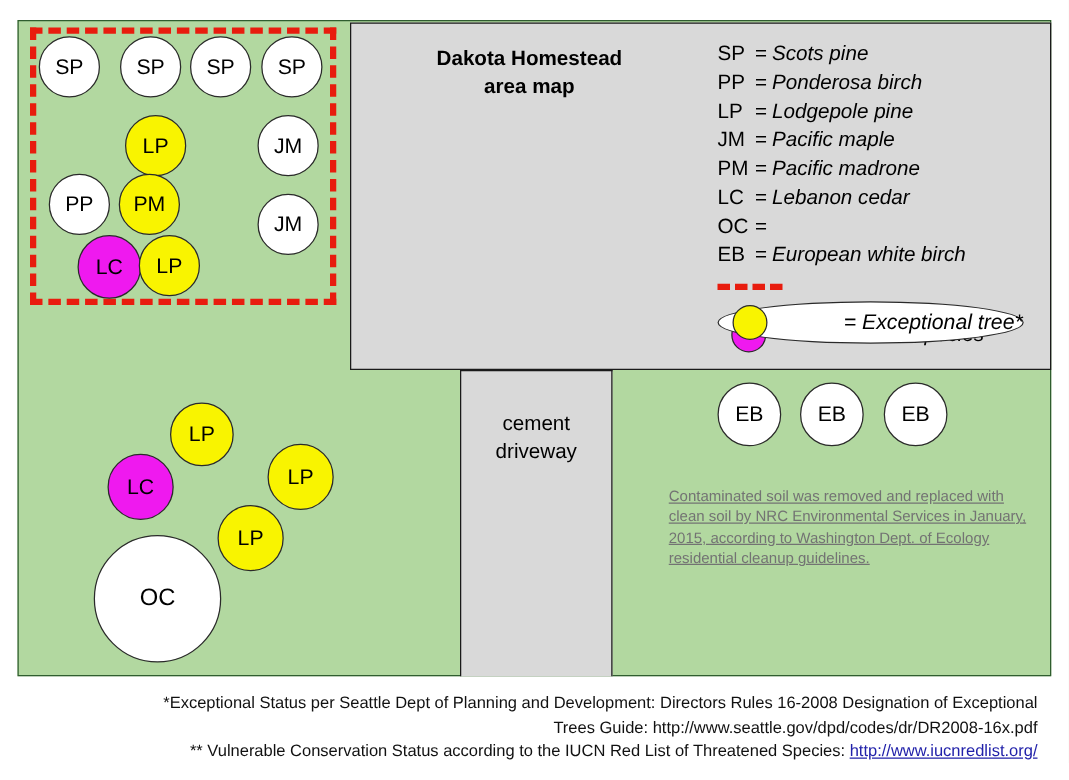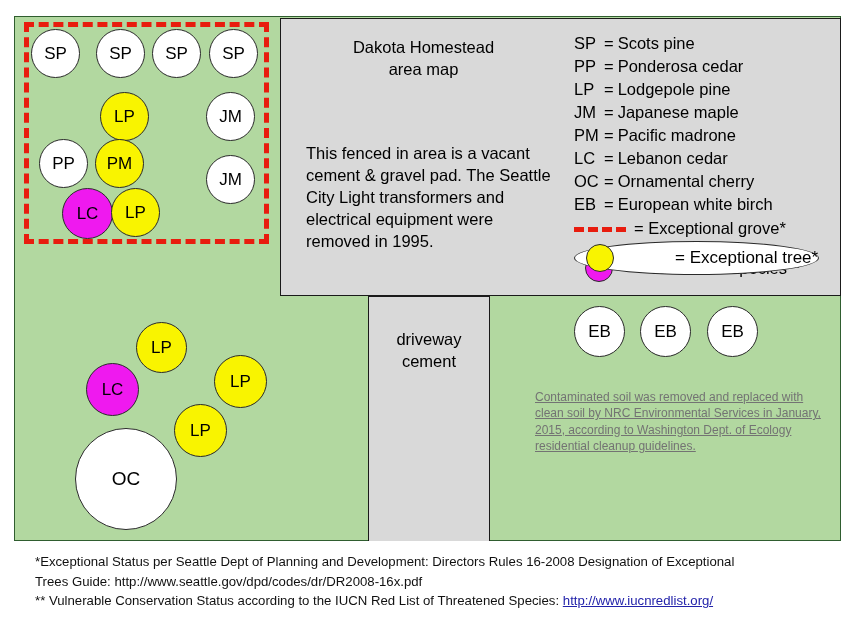--- a/index.html
+++ b/index.html
@@ -46,21 +46,21 @@
     box-sizing: border-box;
   }
 
   .panel-title {
     position: absolute;
     left: 10px;
     top: 18px;
     width: 265px;
     text-align: center;
     font-size: 16.5px;
-    font-weight: normal;
+    font-weight: bold;
     color: #000;
     line-height: 1.32;
   }
 
   .panel-body {
     position: absolute;
     left: 25px;
     top: 124px;
     width: 250px;
     font-size: 16.5px;
@@ -89,20 +89,21 @@
   }
   .legend-swatch {
     width: 56px;
     height: 23px;
     display: flex;
     align-items: center;
     flex: none;
   }
   .legend-text {
     padding-left: 4px;
+    font-style: italic;
   }
   .legend-row.grove { margin-top: 1px; }
   .legend-row.tree  { height: 34px; margin-top: 1px; gap: 40px; }
   .legend-row.vuln  { height: 40px; margin-top: 8px; }
 
   .dash-sample {
     width: 52px;
     height: 0;
     border-top: 5px dashed #e81c0e;
     margin-top: 1px;
@@ -173,113 +174,111 @@
     font-size: 17px;
     color: #000;
     background: #ffffff;
   }
   .tree.yellow  { background: #f9f400; }
   .tree.magenta { background: #ef19ef; }
 
   
   .footnotes {
     position: absolute;
-    left: 35px;
+    left: 20px;
     top: 552px;
     width: 810px;
     font-size: 13.2px;
     color: #111;
     line-height: 1.48;
+    text-align: right;
   }
   .footnote-line { white-space: nowrap; }
   .footnote-link {
     color: #2222aa;
     text-decoration: underline;
   }
 </style>
 </head>
 <body>
 
 <div id="map-root">
 
   <div class="parcel"></div>
 
   <div class="grove-box"></div>
 
   <div class="driveway">
     <div class="driveway-label">
+      <div>cement</div>
       <div>driveway</div>
-      <div>cement</div>
     </div>
   </div>
 
   <div class="info-panel">
 
     <div class="panel-title">
       <div>Dakota Homestead</div>
       <div>area map</div>
     </div>
 
-    <div class="panel-body">This fenced in area is a vacant cement &amp; gravel pad. The Seattle City Light transformers and electrical equipment were removed in 1995.</div>
 
     <div class="legend">
 
       <div class="legend-row">
         <span class="code">SP</span>
         <span>=</span>
         <span class="legend-text">Scots pine</span>
       </div>
 
       <div class="legend-row">
         <span class="code">PP</span>
         <span>=</span>
-        <span class="legend-text">Ponderosa cedar</span>
+        <span class="legend-text">Ponderosa birch</span>
       </div>
 
       <div class="legend-row">
         <span class="code">LP</span>
         <span>=</span>
         <span class="legend-text">Lodgepole pine</span>
       </div>
 
       <div class="legend-row">
         <span class="code">JM</span>
         <span>=</span>
-        <span class="legend-text">Japanese maple</span>
+        <span class="legend-text">Pacific maple</span>
       </div>
 
       <div class="legend-row">
         <span class="code">PM</span>
         <span>=</span>
         <span class="legend-text">Pacific madrone</span>
       </div>
 
       <div class="legend-row">
         <span class="code">LC</span>
         <span>=</span>
         <span class="legend-text">Lebanon cedar</span>
       </div>
 
       <div class="legend-row">
         <span class="code">OC</span>
         <span>=</span>
-        <span class="legend-text">Ornamental cherry</span>
       </div>
 
       <div class="legend-row">
         <span class="code">EB</span>
         <span>=</span>
         <span class="legend-text">European white birch</span>
       </div>
 
       <div class="legend-row grove">
         <span class="legend-swatch">
           <span class="dash-sample"></span>
         </span>
-        <span class="legend-text">= Exceptional grove*</span>
       </div>
 
       <div class="legend-row tree">
         <span class="legend-swatch">
           <span class="dot dot-yellow"></span>
         </span>
         <span class="legend-text">= Exceptional tree*</span>
       </div>
 
       <div class="legend-row vuln">

